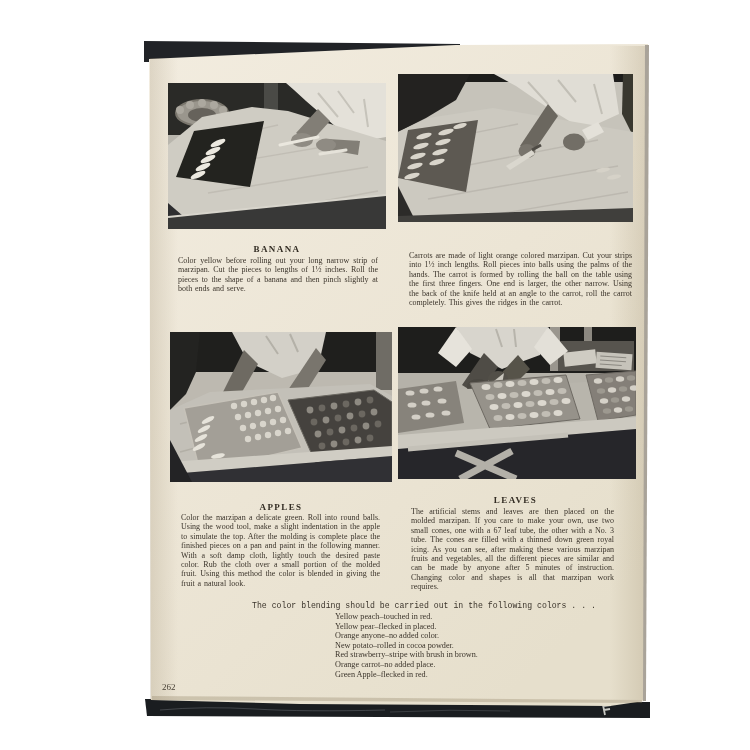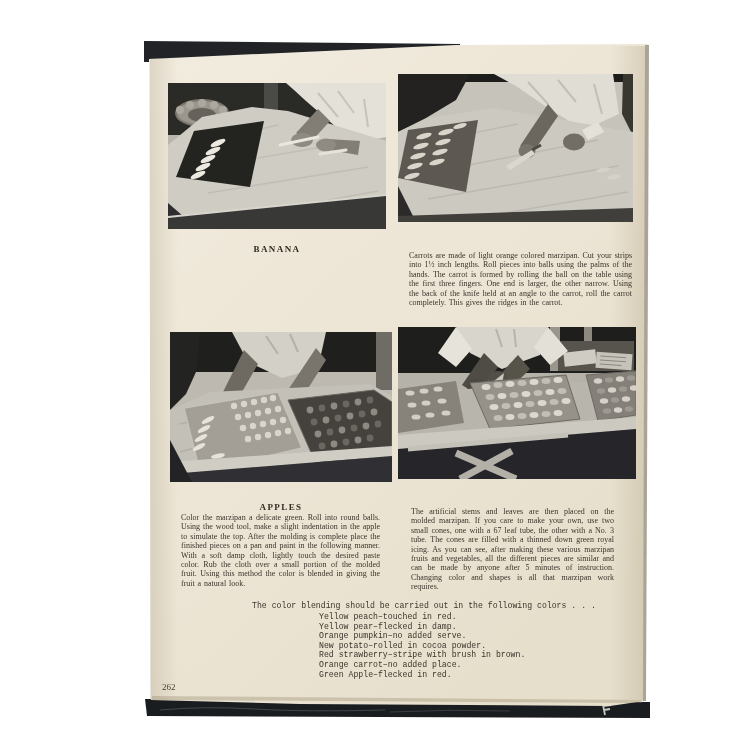--- a/index.html
+++ b/index.html
@@ -285,33 +285,35 @@
             <ellipse cx="231" cy="82" rx="4.2" ry="2.8" fill="#9d9990"></ellipse>
         </g>
         <path d="M0,108 L238,90 L238,102 L0,122 Z" fill="#ccc9c0"></path>
         <path d="M0,122 L238,102 L238,152 L0,152 Z" fill="#26262a"></path>
         <path d="M10,122 L170,108" stroke="#c4c1b8" stroke-width="5" fill="none"></path>
         <path d="M58,126 L118,152 M114,124 L62,152" stroke="#b3b0a8" stroke-width="7" fill="none"></path>
       </svg>
     </figure>
 
     <h3 class="sec-title" style="left:168px;top:235px;width:218px;">BANANA</h3>
+    <p class="sec-body" style="left:178px;top:248px;width:200px;">Color yellow before rolling out your long narrow strip of marzipan. Cut the pieces to lengths of 1½ inches. Roll the pieces to the shape of a banana and then pinch slightly at both ends and serve.</p>
 
     <p class="sec-body" style="left:409px;top:243px;width:223px;">Carrots are made of light orange colored marzipan. Cut your strips into 1½ inch lengths. Roll pieces into balls using the palms of the hands. The carrot is formed by rolling the ball on the table using the first three fingers. One end is larger, the other narrow. Using the back of the knife held at an angle to the carrot, roll the carrot completely. This gives the ridges in the carrot.</p>
 
     <h3 class="sec-title" style="left:170px;top:493px;width:222px;">APPLES</h3>
     <p class="sec-body" style="left:181px;top:505px;width:199px;">Color the marzipan a delicate green. Roll into round balls. Using the wood tool, make a slight indentation in the apple to simulate the top. After the molding is complete place the finished pieces on a pan and paint in the following manner. With a soft damp cloth, lightly touch the desired paste color. Rub the cloth over a small portion of the molded fruit. Using this method the color is blended in giving the fruit a natural look.</p>
 
+    <h3 class="sec-title" style="left:398px;top:486px;width:235px;">LEAVES</h3>
     <p class="sec-body" style="left:411px;top:499px;width:203px;">The artificial stems and leaves are then placed on the molded marzipan. If you care to make your own, use two small cones, one with a 67 leaf tube, the other with a No. 3 tube. The cones are filled with a thinned down green royal icing. As you can see, after making these various marzipan fruits and vegetables, all the different pieces are similar and can be made by anyone after 5 minutes of instruction. Changing color and shapes is all that marzipan work requires.</p>
 
     <div class="colors-intro" style="left:252px;top:601px;">The color blending should be carried out in the following colors . . .</div>
-    <div class="colors-items" style="left:319px;top:612px;font-family:Liberation Mono, monospace;">
+    <div class="colors-items" style="left:335px;top:612px;">
         <div>Yellow peach–touched in red.</div>
-        <div>Yellow pear–flecked in damp.</div>
-        <div>Orange pumpkin–no added serve.</div>
+        <div>Yellow pear–flecked in placed.</div>
+        <div>Orange anyone–no added color.</div>
         <div>New potato–rolled in cocoa powder.</div>
         <div>Red strawberry–stripe with brush in brown.</div>
         <div>Orange carrot–no added place.</div>
         <div>Green Apple–flecked in red.</div>
       </div>
 
     <div class="page-num" style="left:162px;top:682px;">262</div>
   </div>
 </div>
 

